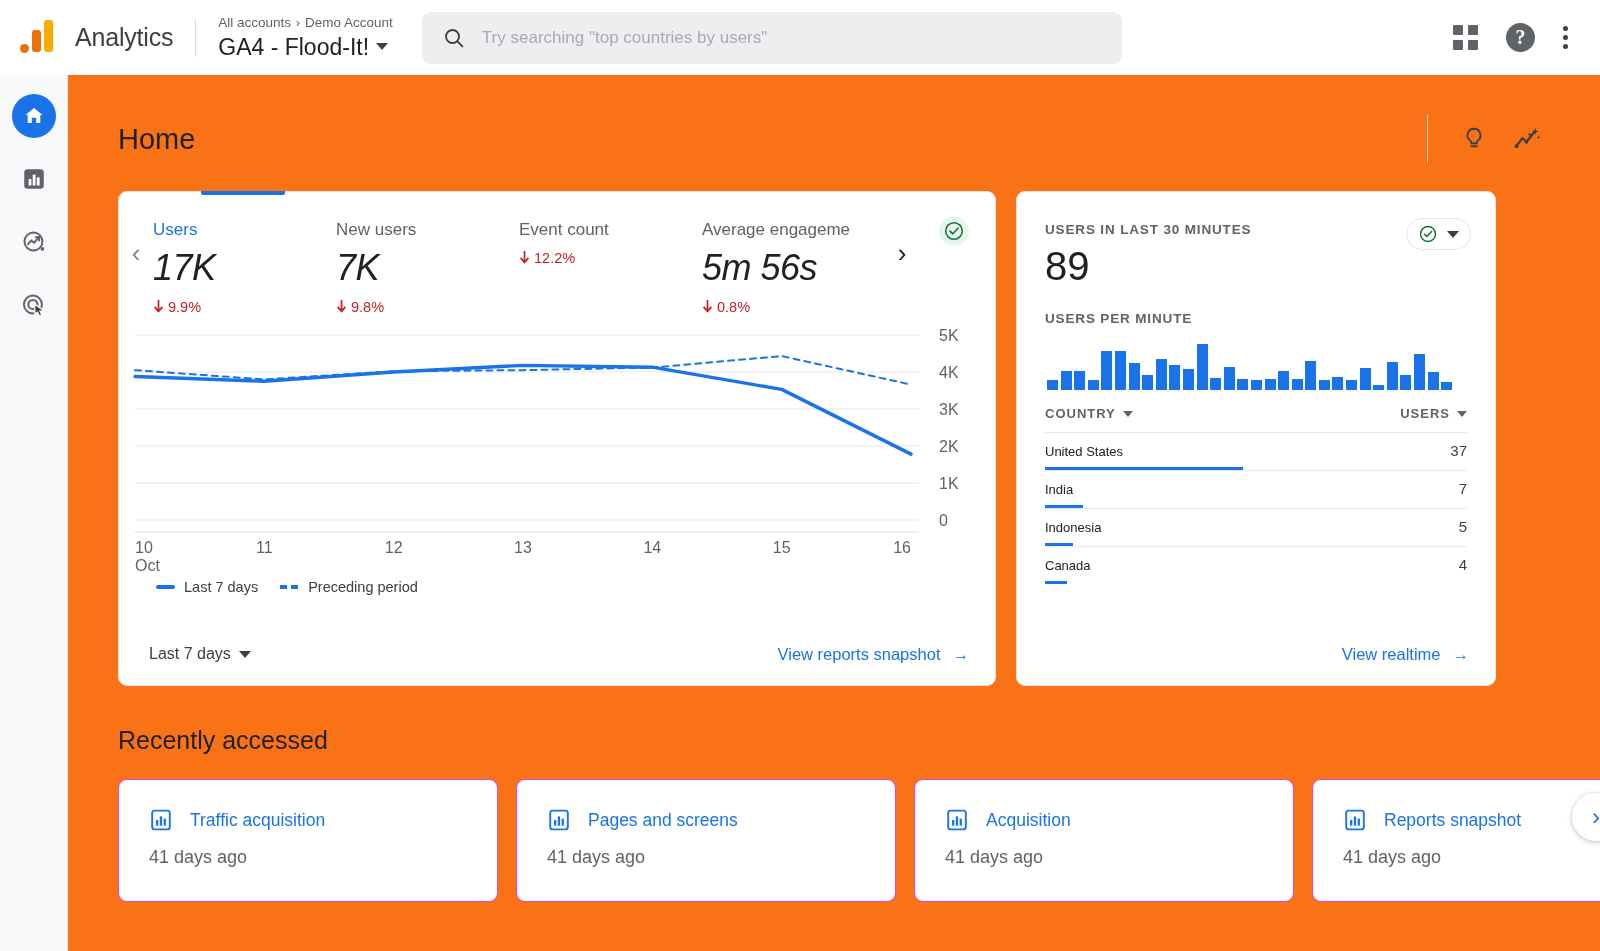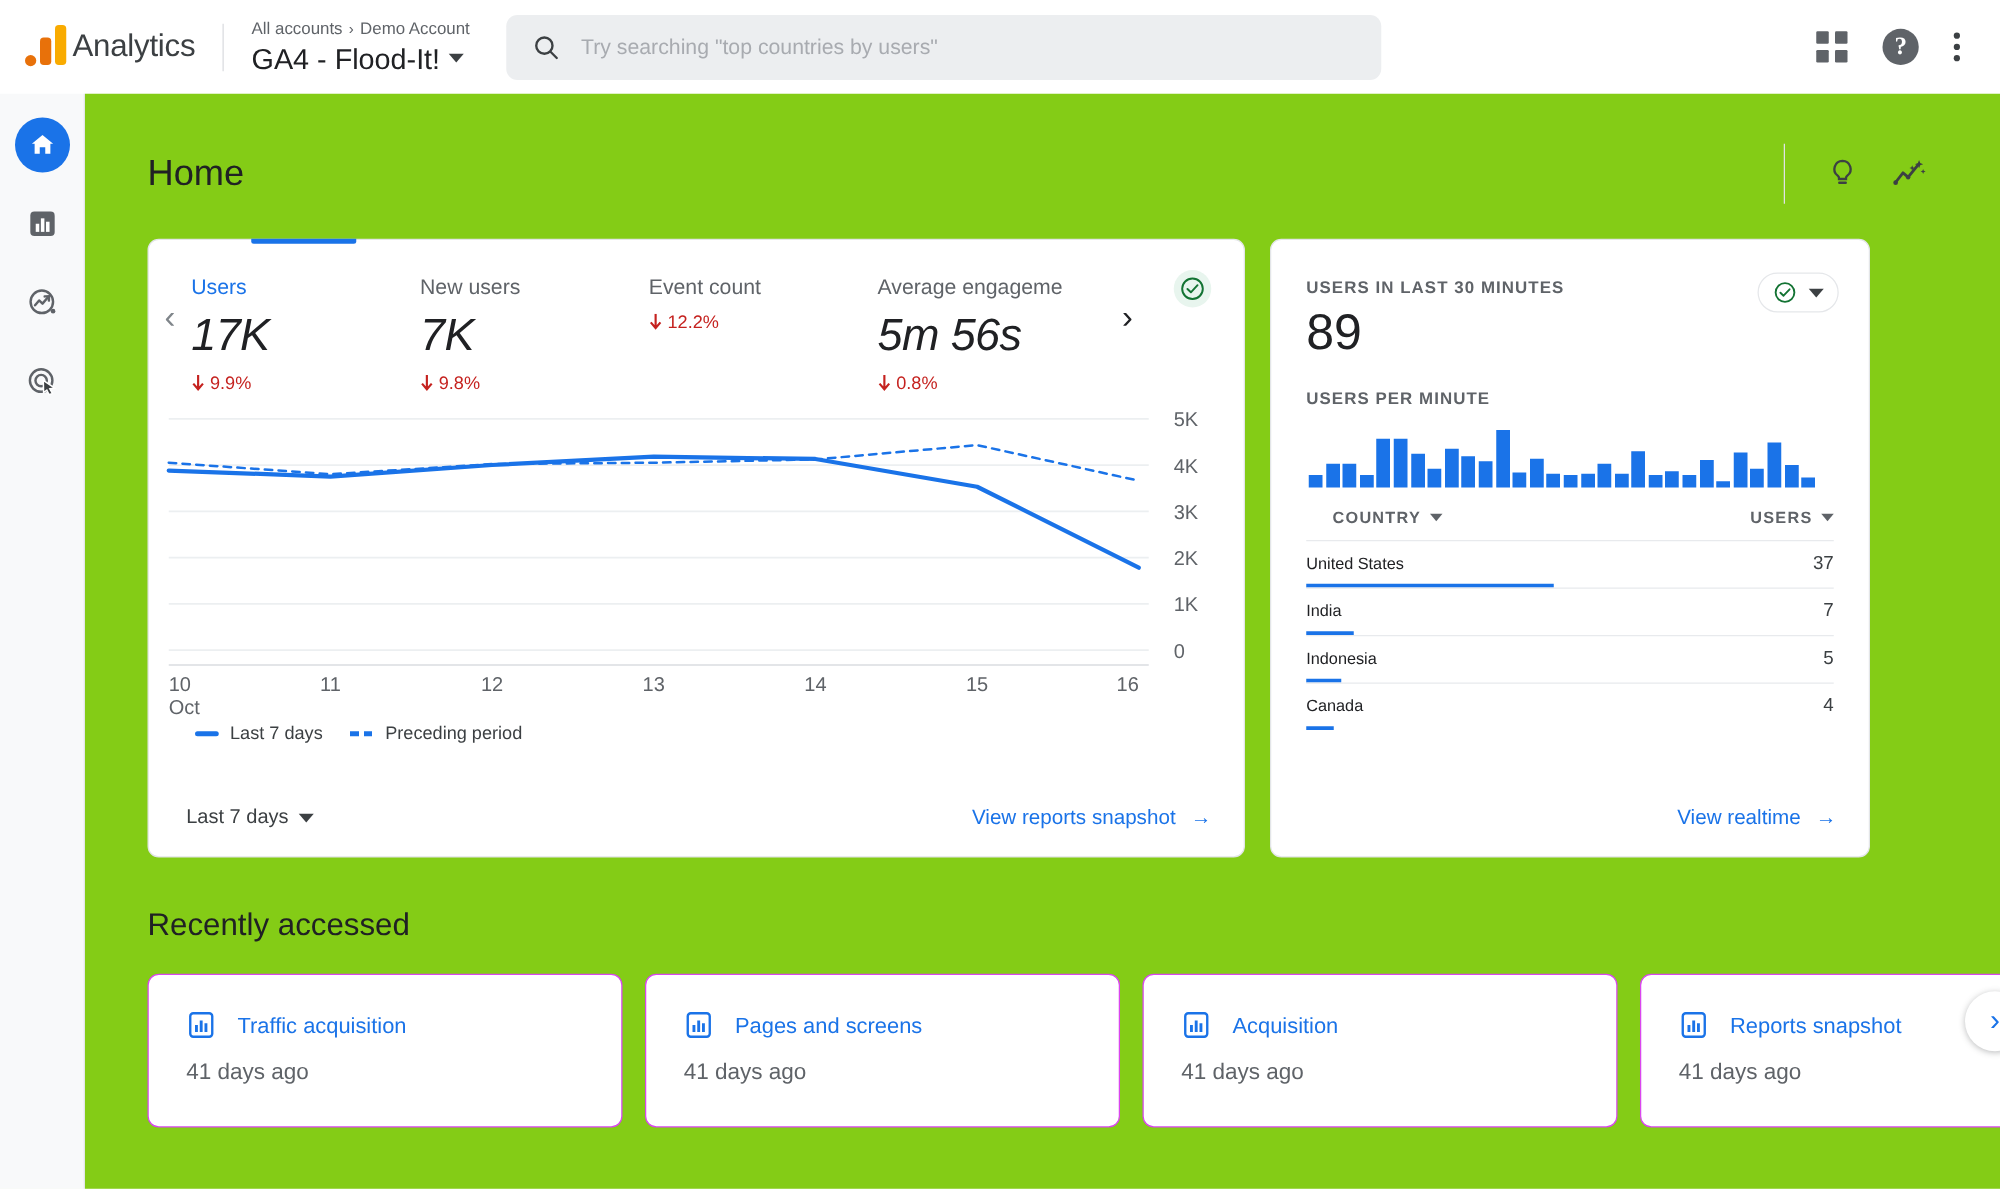--- a/index.html
+++ b/index.html
@@ -15,21 +15,21 @@
     position: absolute; top: 0; left: 0; width: 1600px; height: 75px;
     background: #ffffff;
     display: flex; align-items: center;
   }
   .ga-logo { margin-left: 18px; width: 40px; height: 40px; position: relative; }
   .ga-logo .b1, .ga-logo .b2, .ga-logo .b3 { position: absolute; bottom: 6px; border-radius: 3px; }
   .ga-logo .b1 { left: 2px;  width: 9px; height: 9px;  background: #E8710A; border-radius: 50%; bottom: 5px; }
   .ga-logo .b2 { left: 14px; width: 9px; height: 22px; background: #E8710A; }
   .ga-logo .b3 { left: 26px; width: 9px; height: 32px; background: #F9AB00; }
   .brand-name {
-    font-size: 25px; color: #3c4043; letter-spacing: -0.2px;
+    margin-left: 17px; font-size: 25px; color: #3c4043; letter-spacing: -0.2px;
   }
   .brand-sep { width: 1px; height: 38px; background: #dadce0; margin-left: 22px; }
   .acct { margin-left: 22px; display: flex; flex-direction: column; justify-content: center; }
   .acct-crumb { font-size: 13.5px; color: #5f6368; display: flex; align-items: center; gap: 5px; line-height: 18px;}
   .acct-crumb .chev { font-size: 12px; color: #5f6368; }
   .acct-name { font-size: 23px; color: #202124; display: flex; align-items: center; gap: 7px; line-height: 30px; }
   .caret-dn {
     width: 0; height: 0; border-left: 6px solid transparent; border-right: 6px solid transparent;
     border-top: 7px solid #3c4043; display: inline-block;
   }
@@ -54,21 +54,21 @@
     position: absolute; top: 75px; left: 0; width: 68px; height: 876px;
     background: #f8f9fa; border-right: 1px solid #e4e6e9;
     display: flex; flex-direction: column; align-items: center; padding-top: 19px; gap: 19px;
   }
   .rail-btn { width: 44px; height: 44px; display: flex; align-items: center; justify-content: center; border-radius: 50%; }
   .rail-btn.active { background: #1a73e8; }
 
   
   .content {
     position: absolute; top: 75px; left: 68px; width: 1532px; height: 876px;
-    background: #84cc16; overflow: hidden;
+    background: #f97316; overflow: hidden;
   }
   .page-head {
     display: flex; align-items: center; padding: 40px 58px 0 50px;
   }
   .page-title { font-size: 29px; color: #202124; font-weight: normal; }
   .head-actions { margin-left: auto; display: flex; align-items: center; gap: 24px; }
   .head-divider { width: 1px; height: 48px; background: #e0e2e5; margin-right: 8px; }
 
   .cards-row { display: flex; gap: 20px; padding: 28px 40px 0 50px; align-items: flex-start; }
 
@@ -119,21 +119,21 @@
   .rt-big { font-size: 40px; color: #202124; margin-top: 4px; line-height: 50px; }
   .rt-sub { font-size: 13.5px; color: #5f6368; letter-spacing: 0.85px; margin-top: 20px; font-weight: bold; }
   .rt-chip {
     position: absolute; right: 24px; top: 26px; height: 32px; border-radius: 16px;
     background: #fff; border: 1px solid #e5e7ea; display: flex; align-items: center; gap: 9px; padding: 0 11px;
   }
   .rt-bars { display: flex; align-items: flex-end; gap: 2.6px; height: 48px; margin-top: 16px; padding-left: 2px; }
   .rt-bars i { width: 11px; background: #1a73e8; display: block; }
 
   .rt-table { margin-top: 16px; }
-  .rt-thead { display: flex; font-size: 13px; color: #5f6368; letter-spacing: 1px; padding: 0 0 11px 0; font-weight: bold; margin-left: 21px;}
+  .rt-thead { display: flex; font-size: 13px; color: #5f6368; letter-spacing: 1px; padding: 0 0 11px 0; font-weight: bold;}
   .rt-th-c { display: flex; align-items: center; gap: 7px; }
   .rt-th-u { margin-left: auto; display: flex; align-items: center; gap: 7px; }
   .rt-row { position: relative; border-top: 1px solid #e8eaed; padding: 9px 0 11px 0; display: flex; align-items: baseline;}
   .rt-row .cname { font-size: 13px; color: #202124; }
   .rt-row .cval { margin-left: auto; font-size: 15px; color: #3c4043; }
   .rt-bar { position: absolute; left: 0; bottom: 0; height: 3px; background: #1a73e8; }
 
   
   .recent-title { font-size: 25px; color: #202124; padding: 40px 0 0 50px; }
   .recent-row { display: flex; gap: 18px; padding: 24px 0 0 50px; position: relative; }

